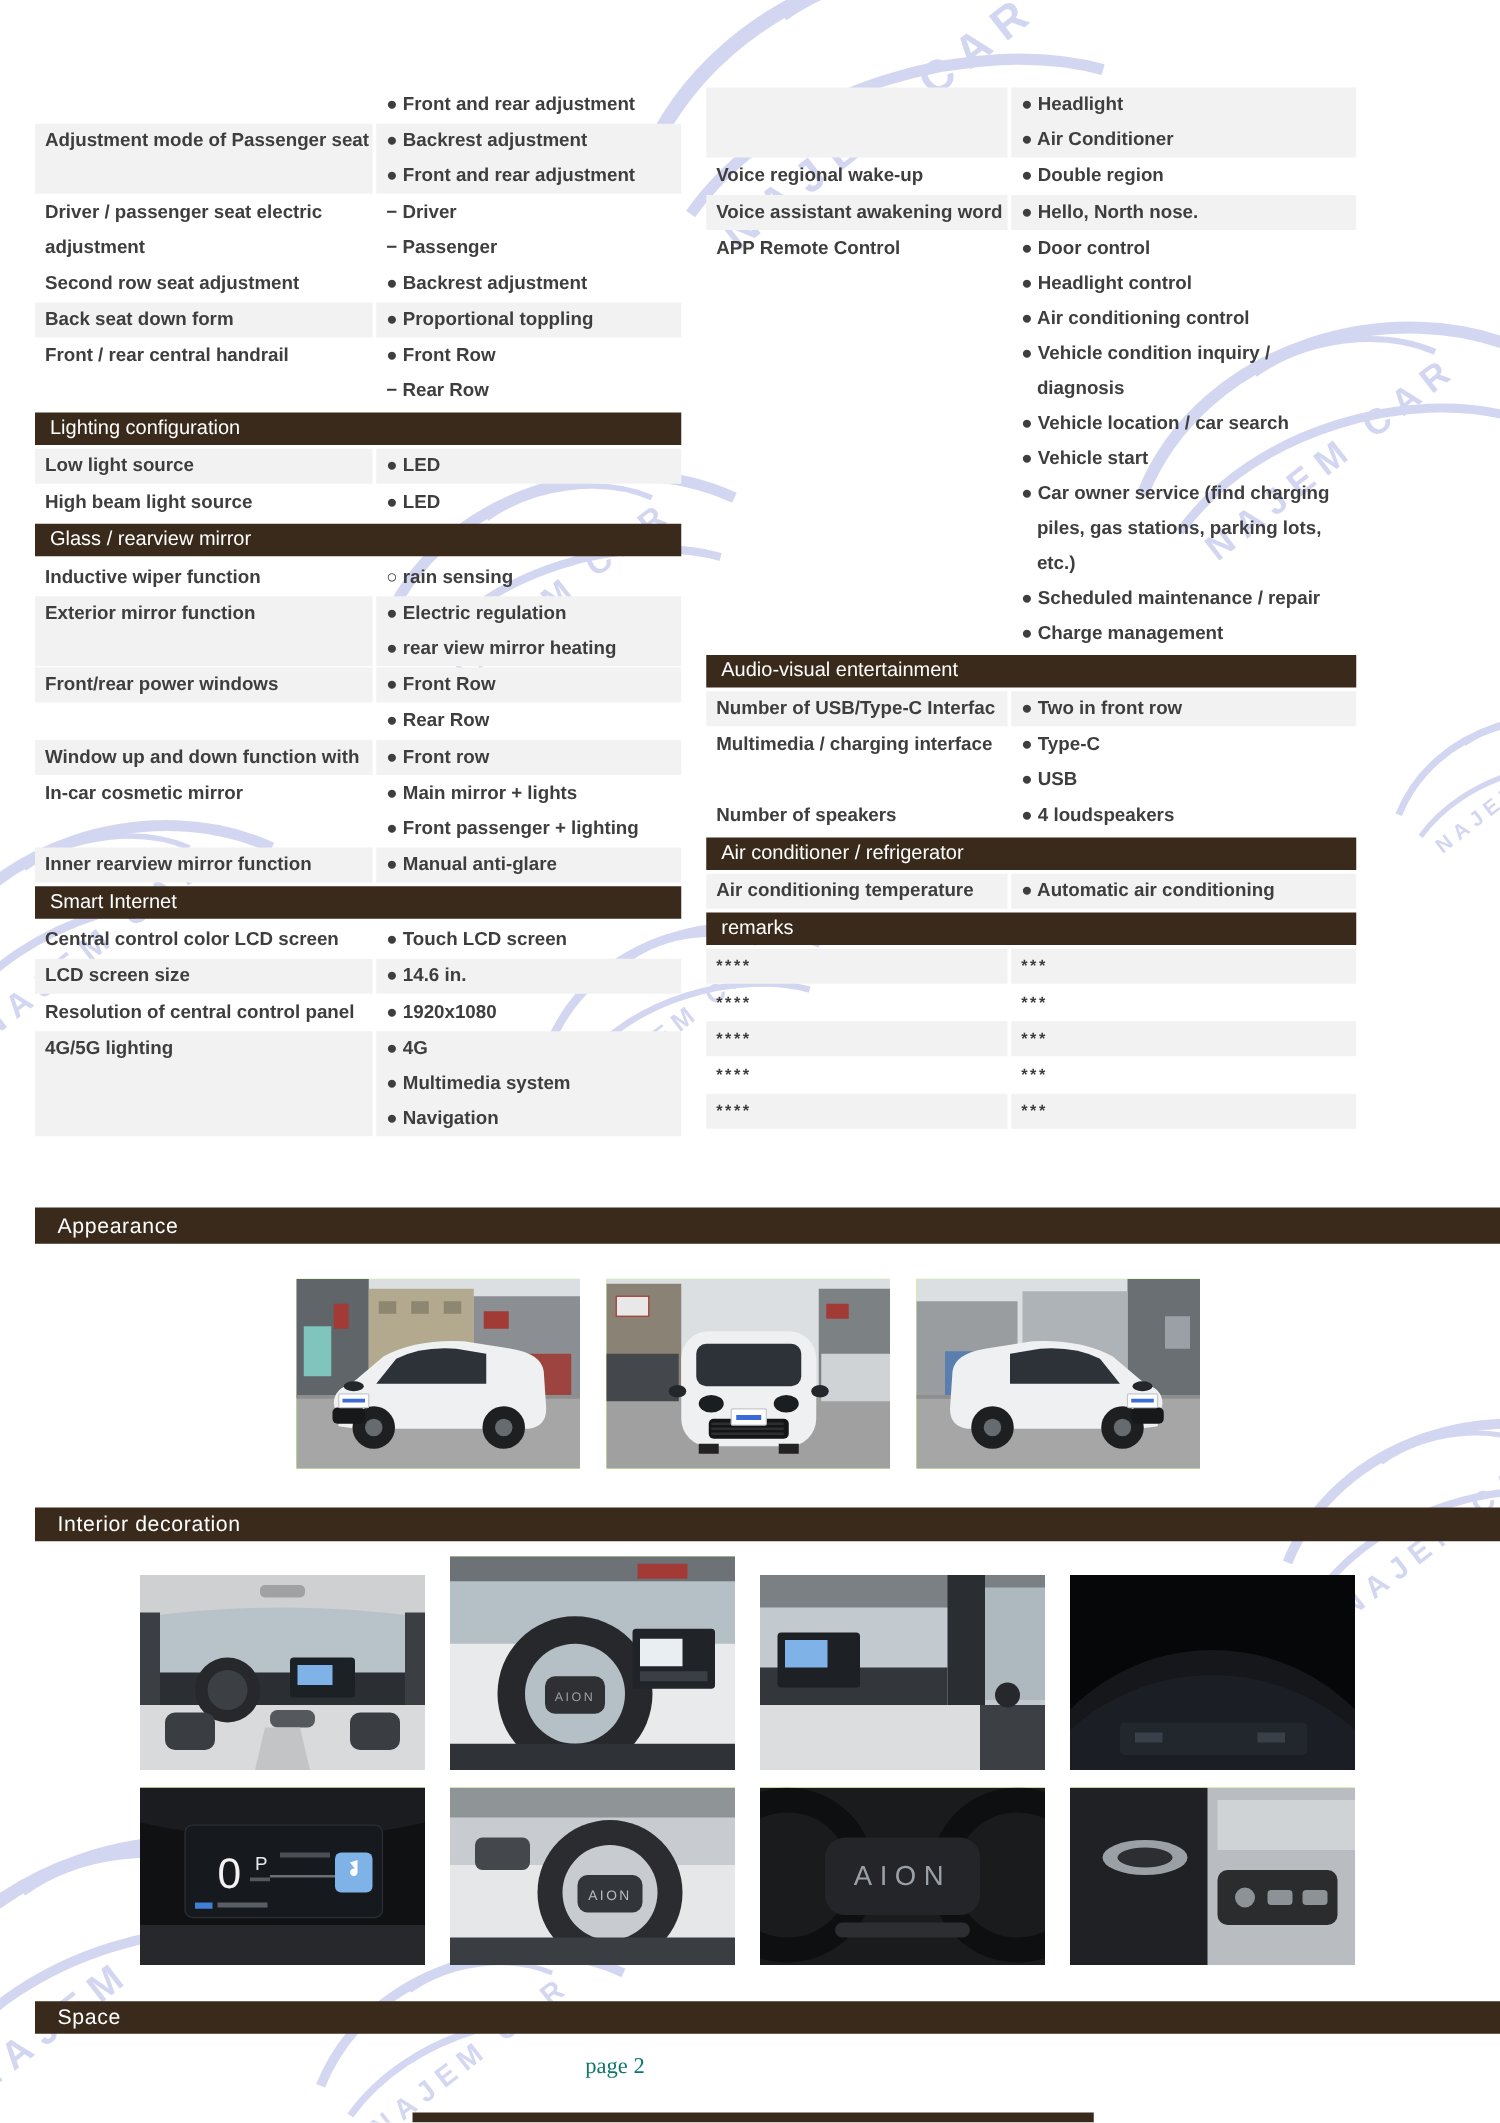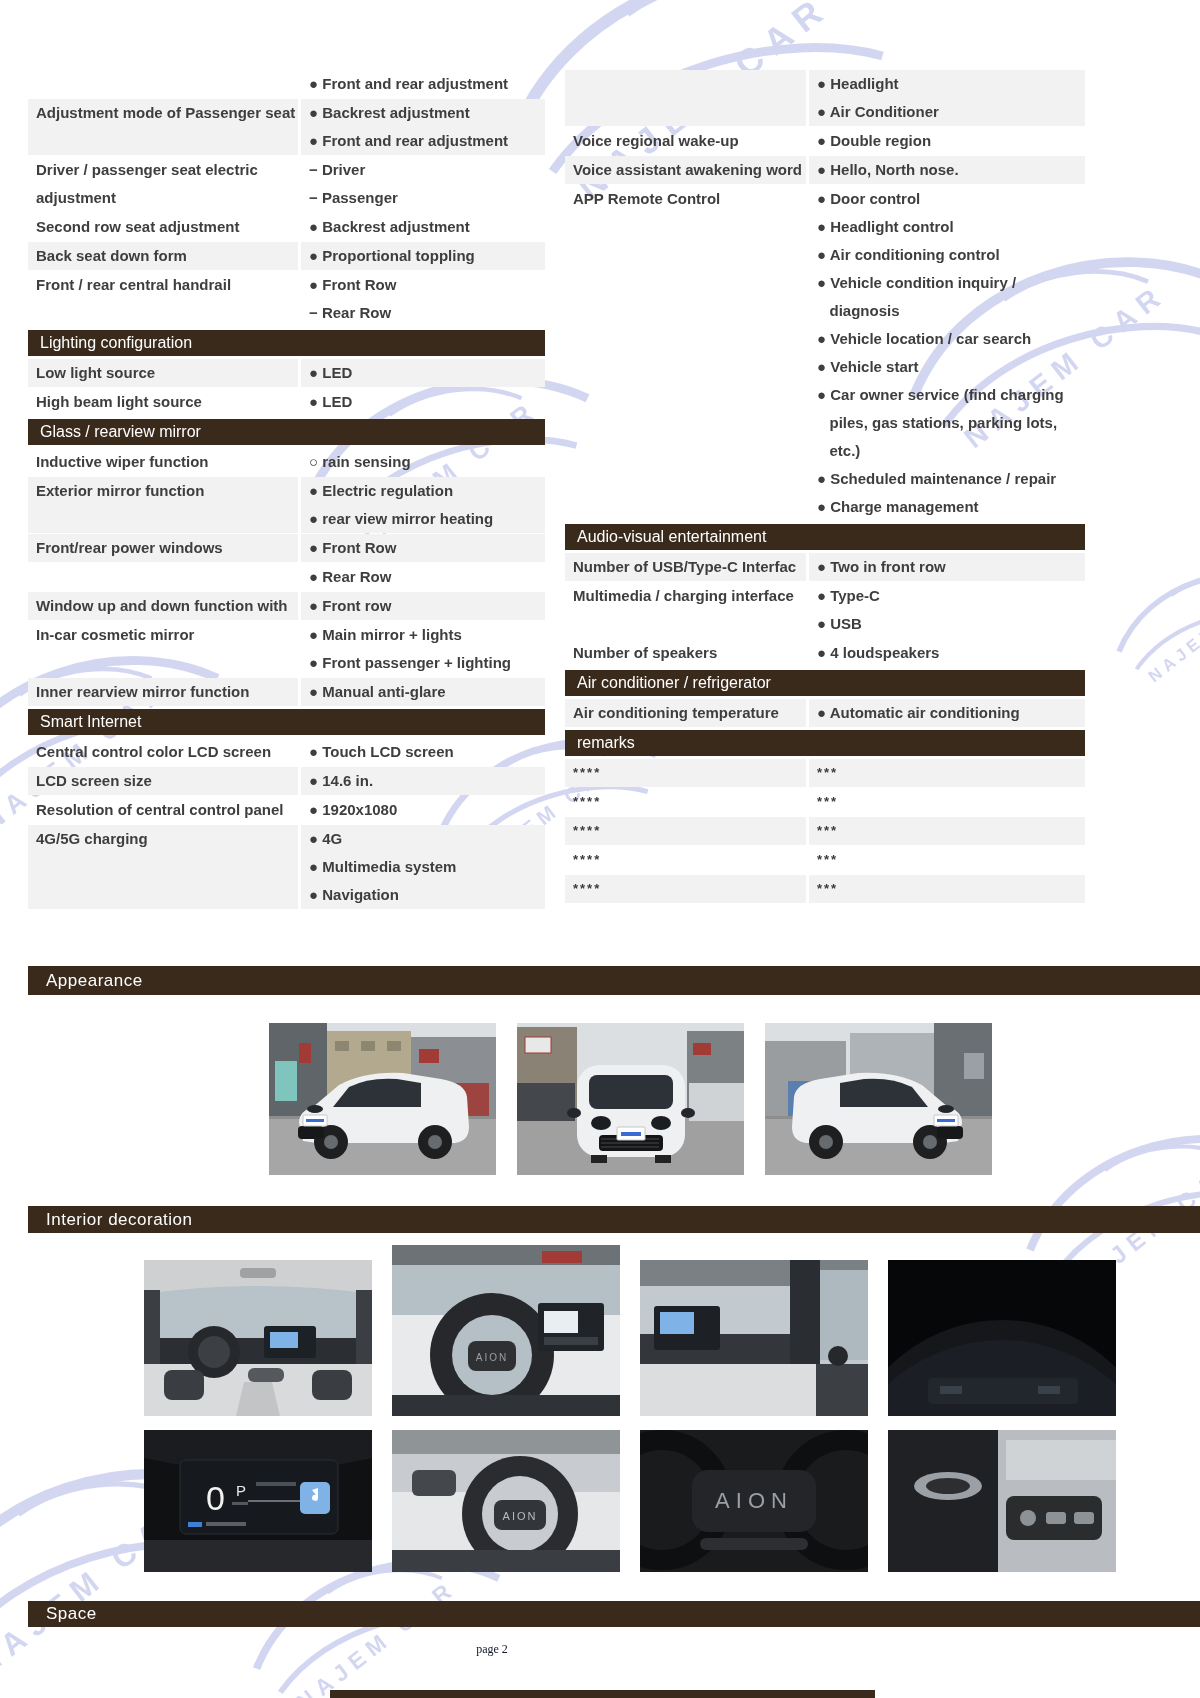--- a/index.html
+++ b/index.html
@@ -24,24 +24,24 @@
   .val{flex:1;}
   .vline{font-size:15px;line-height:28px;padding-left:8px;white-space:pre-wrap;}
   .row.stars .lab,.row.stars .vline{font-size:13px;letter-spacing:2px;color:#3b3b3b;line-height:28px;}
   
   .banner{position:absolute;left:28px;width:1158px;background:#3a2a1b;color:#fff;
        font-size:17px;padding-left:18px;letter-spacing:.5px;}
   #banner-appearance{top:966px;height:29px;line-height:29px;}
   #banner-interior{top:1206px;height:27px;line-height:27px;}
   #banner-space{top:1601px;height:26px;line-height:26px;}
   
-  .ph{position:absolute;overflow:hidden;background:#bef264;margin-left:32px;}
+  .ph{position:absolute;overflow:hidden;background:#bef264;}
   .ph svg{display:block;width:100%;height:100%;}
   .footer{position:absolute;top:1642px;left:0;width:984px;text-align:center;
-       font-family:"Liberation Serif",serif;font-size:12px;color:#0f172a;}
+       font-family:"Liberation Serif",serif;font-size:18px;color:#0f766e;}
   .bottom-strip{position:absolute;top:1690px;left:330px;width:545px;height:8px;background:#3a2a1b;}
 </style>
 </head>
 <body>
 
 <div id="wm-layer">
     <div class="wm" style="left: 560px; top: -20px; transform: scale(1.5);"><svg width="300" height="220" viewBox="0 0 300 220">
         <path d="M20,140 C60,40 190,5 275,45" stroke-width="8"></path>
         <path d="M45,165 C95,95 200,70 265,88" stroke-width="6"></path>
         <path d="M95,60 C130,35 180,30 215,45" stroke-width="4"></path>
@@ -208,21 +208,21 @@
         <div class="vline">● 14.6 in.</div>
       </div>
     </div>
     <div class="row">
       <div class="lab">Resolution of central control panel</div>
       <div class="val">
         <div class="vline">● 1920x1080</div>
       </div>
     </div>
     <div class="row shaded">
-      <div class="lab">4G/5G charging</div>
+      <div class="lab">4G/5G lighting</div>
       <div class="val">
         <div class="vline">● 4G</div>
         <div class="vline">● Multimedia system</div>
         <div class="vline">● Navigation</div>
       </div>
     </div>
   </div>
 <div id="right-table" class="spec-table">
     <div class="row shaded">
       <div class="lab"></div>

